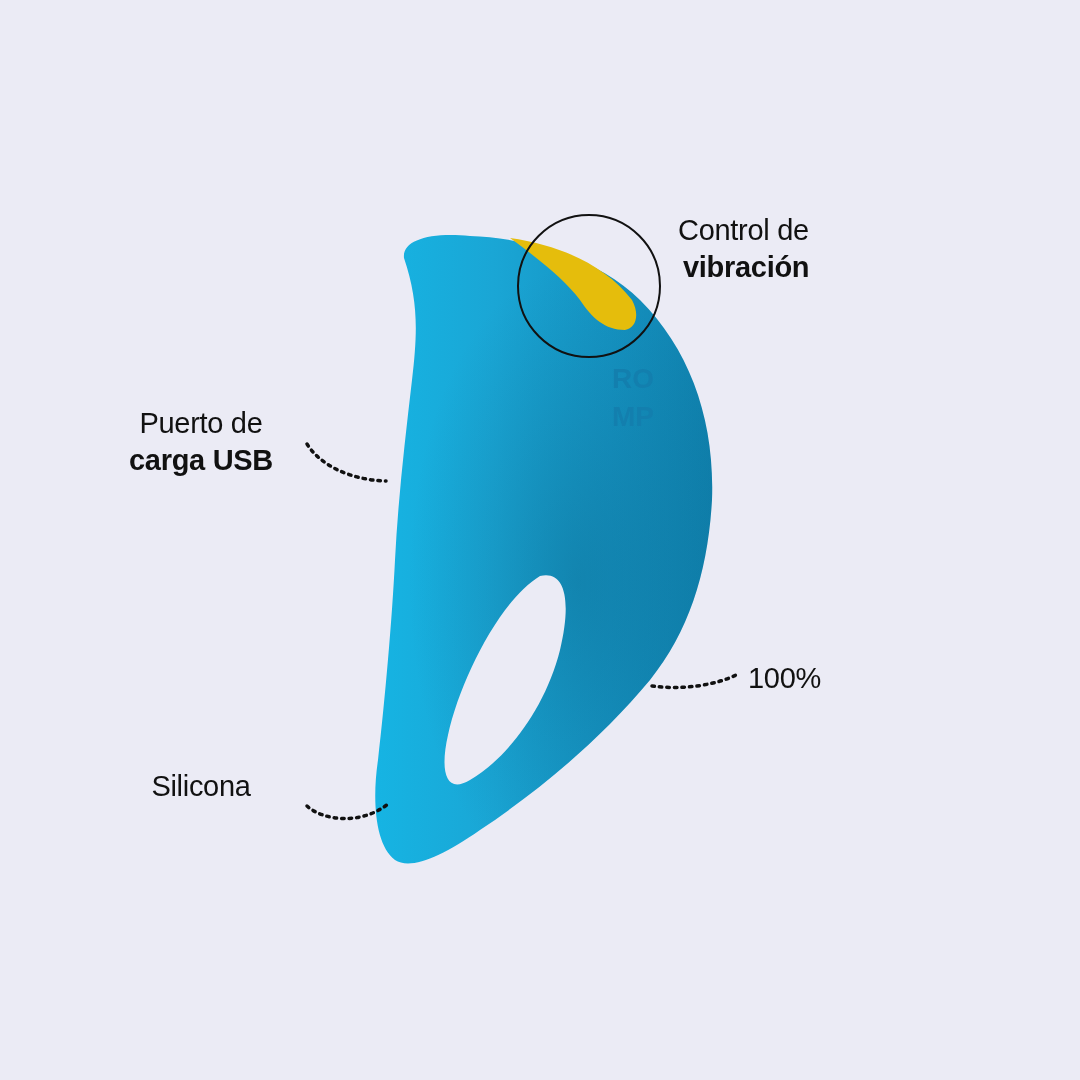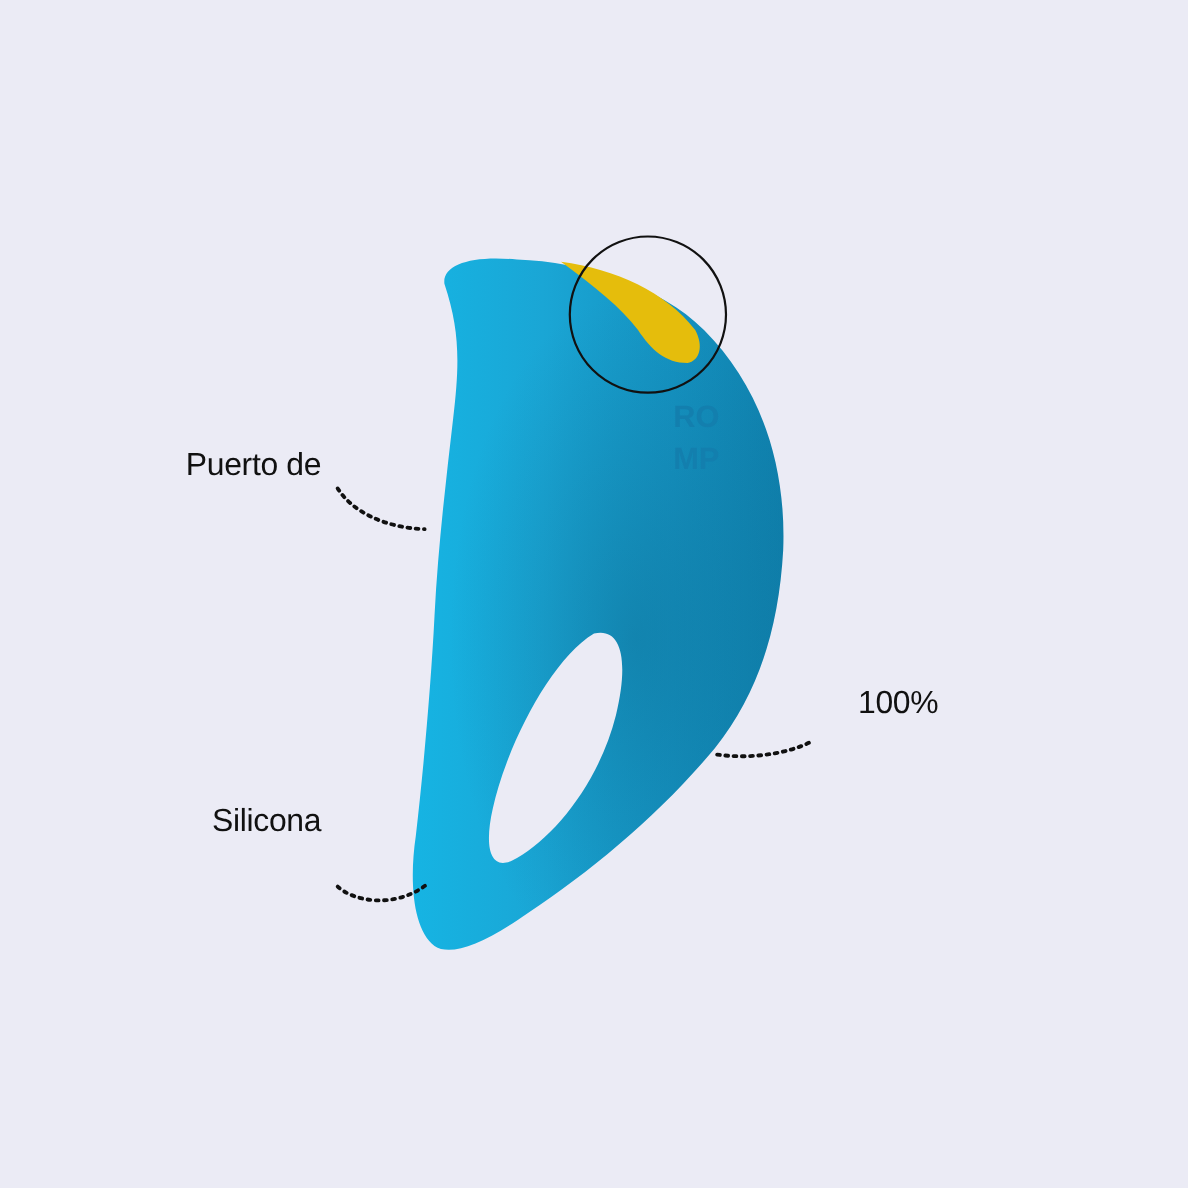--- a/index.html
+++ b/index.html
@@ -3,21 +3,21 @@
 <meta charset="utf-8">
 <style>
   html, body { margin:0; padding:0; }
   body { width:1080px; height:1080px; background:#ebebf5; position:relative; overflow:hidden;
          font-family:"Liberation Sans","DejaVu Sans",sans-serif; color:#111; }
   .stage { position:absolute; left:0; top:0; width:1080px; height:1080px; }
   svg.art { position:absolute; left:0; top:0; }
   .label { position:absolute; font-size:29px; line-height:37px; letter-spacing:-0.3px; }
   .label .l1 { font-weight:400; display:block; }
   .label .l2 { font-weight:700; display:block; }
-  .right { text-align:right; }
+  .right { text-align:center; }
   .inline span { display:inline; }
 </style>
 </head>
 <body>
 
 <div class="stage">
 
   <svg class="art" width="1080" height="1080" viewBox="0 0 1080 1080">
     <defs>
       <linearGradient id="bodyGrad" x1="0" y1="0" x2="1" y2="0">
@@ -65,26 +65,31 @@
 
     <circle cx="589" cy="286" r="71" fill="none" stroke="#111" stroke-width="2"></circle>
 
     <g fill="none" stroke="#111" stroke-width="3.5" stroke-dasharray="2.5 5" stroke-linecap="round">
       <path d="M 307 444 C 320 465, 350 480, 386 481"></path>
       <path d="M 652 686 C 680 690, 715 686, 738 674"></path>
       <path d="M 307 806 C 322 820, 360 826, 388 804"></path>
     </g>
   </svg>
 
+  <div class="label" style="left:678px; top:212px;">
+    <span class="l1">Control de</span>
+    <span class="l2" style="padding-left:5px;">vibración</span>
+  </div>
 
   <div class="label right" style="left:110px; width:182px; top:405px;">
     <span class="l1">Puerto de</span>
+    <span class="l2">carga USB</span>
   </div>
 
-  <div class="label inline" style="left:748px; top:621px;margin-left:32px;">
+  <div class="label inline" style="left:748px; top:660px;">
     <span class="l1">100% </span>
   </div>
 
-  <div class="label right" style="left:110px; width:182px; top:728px;">
+  <div class="label right" style="left:110px; width:182px; top:768px;">
     <span class="l1">Silicona</span>
   </div>
 
 </div>
 
 </body></html>

